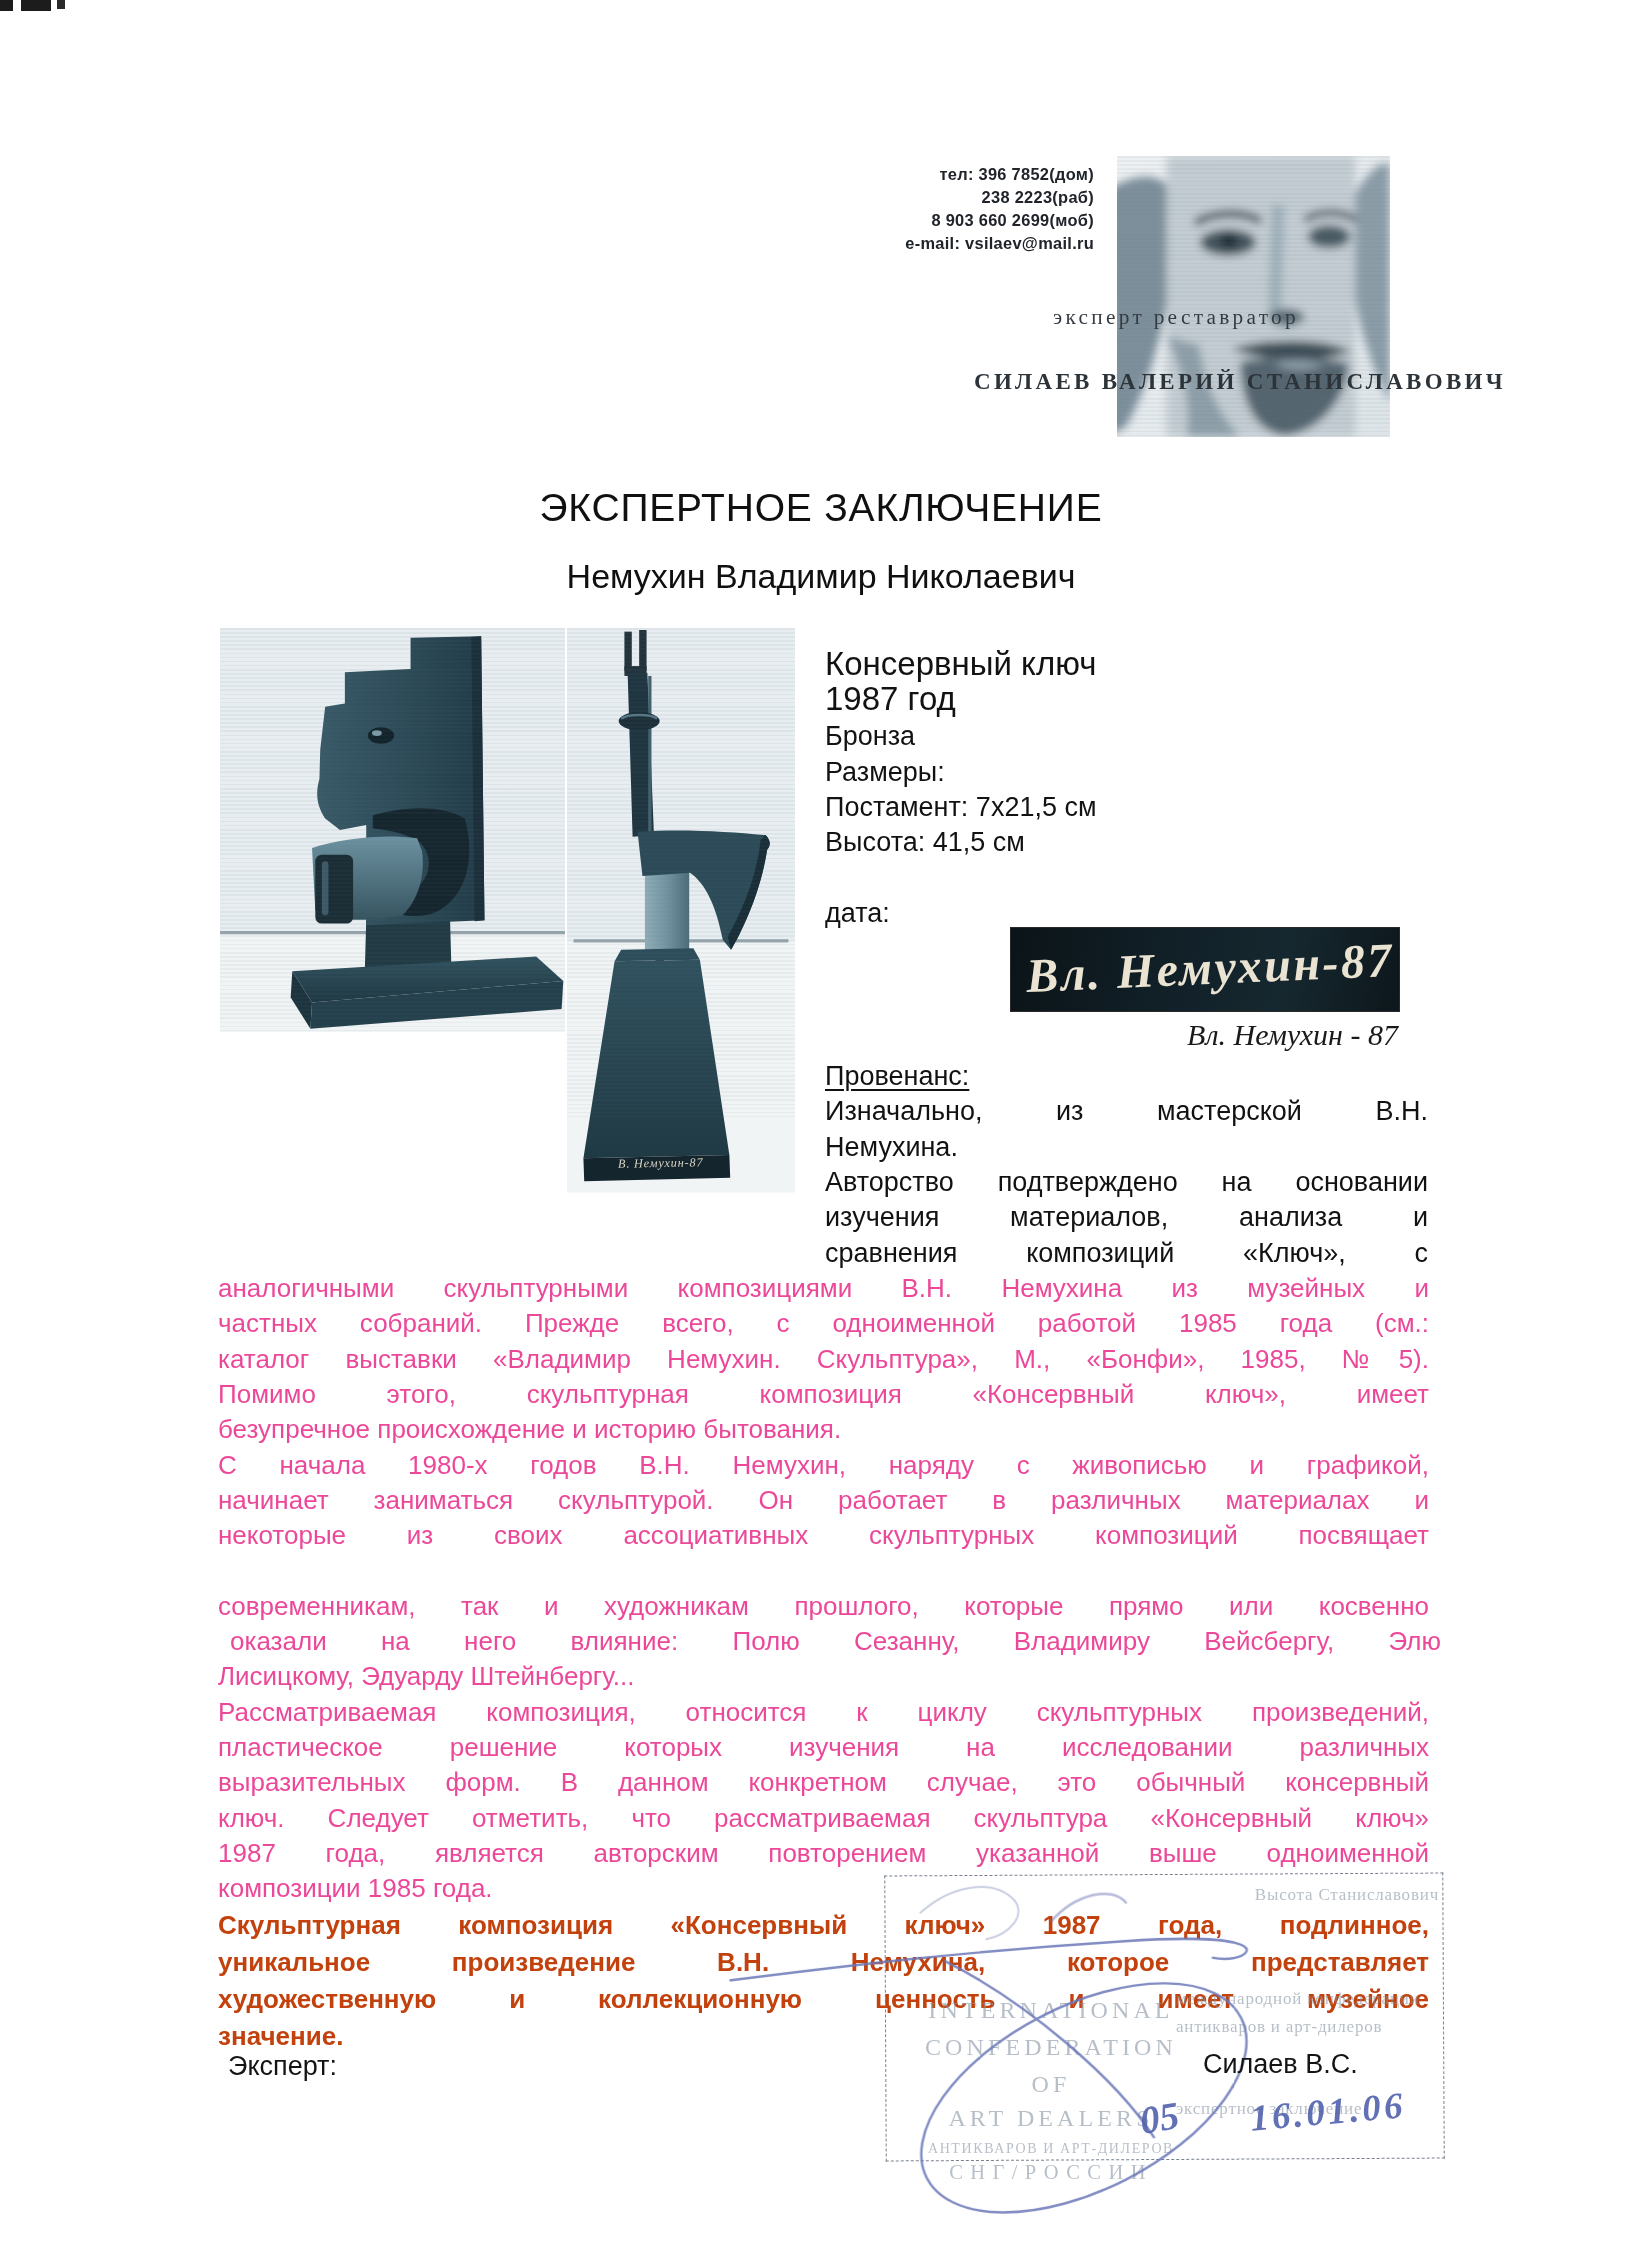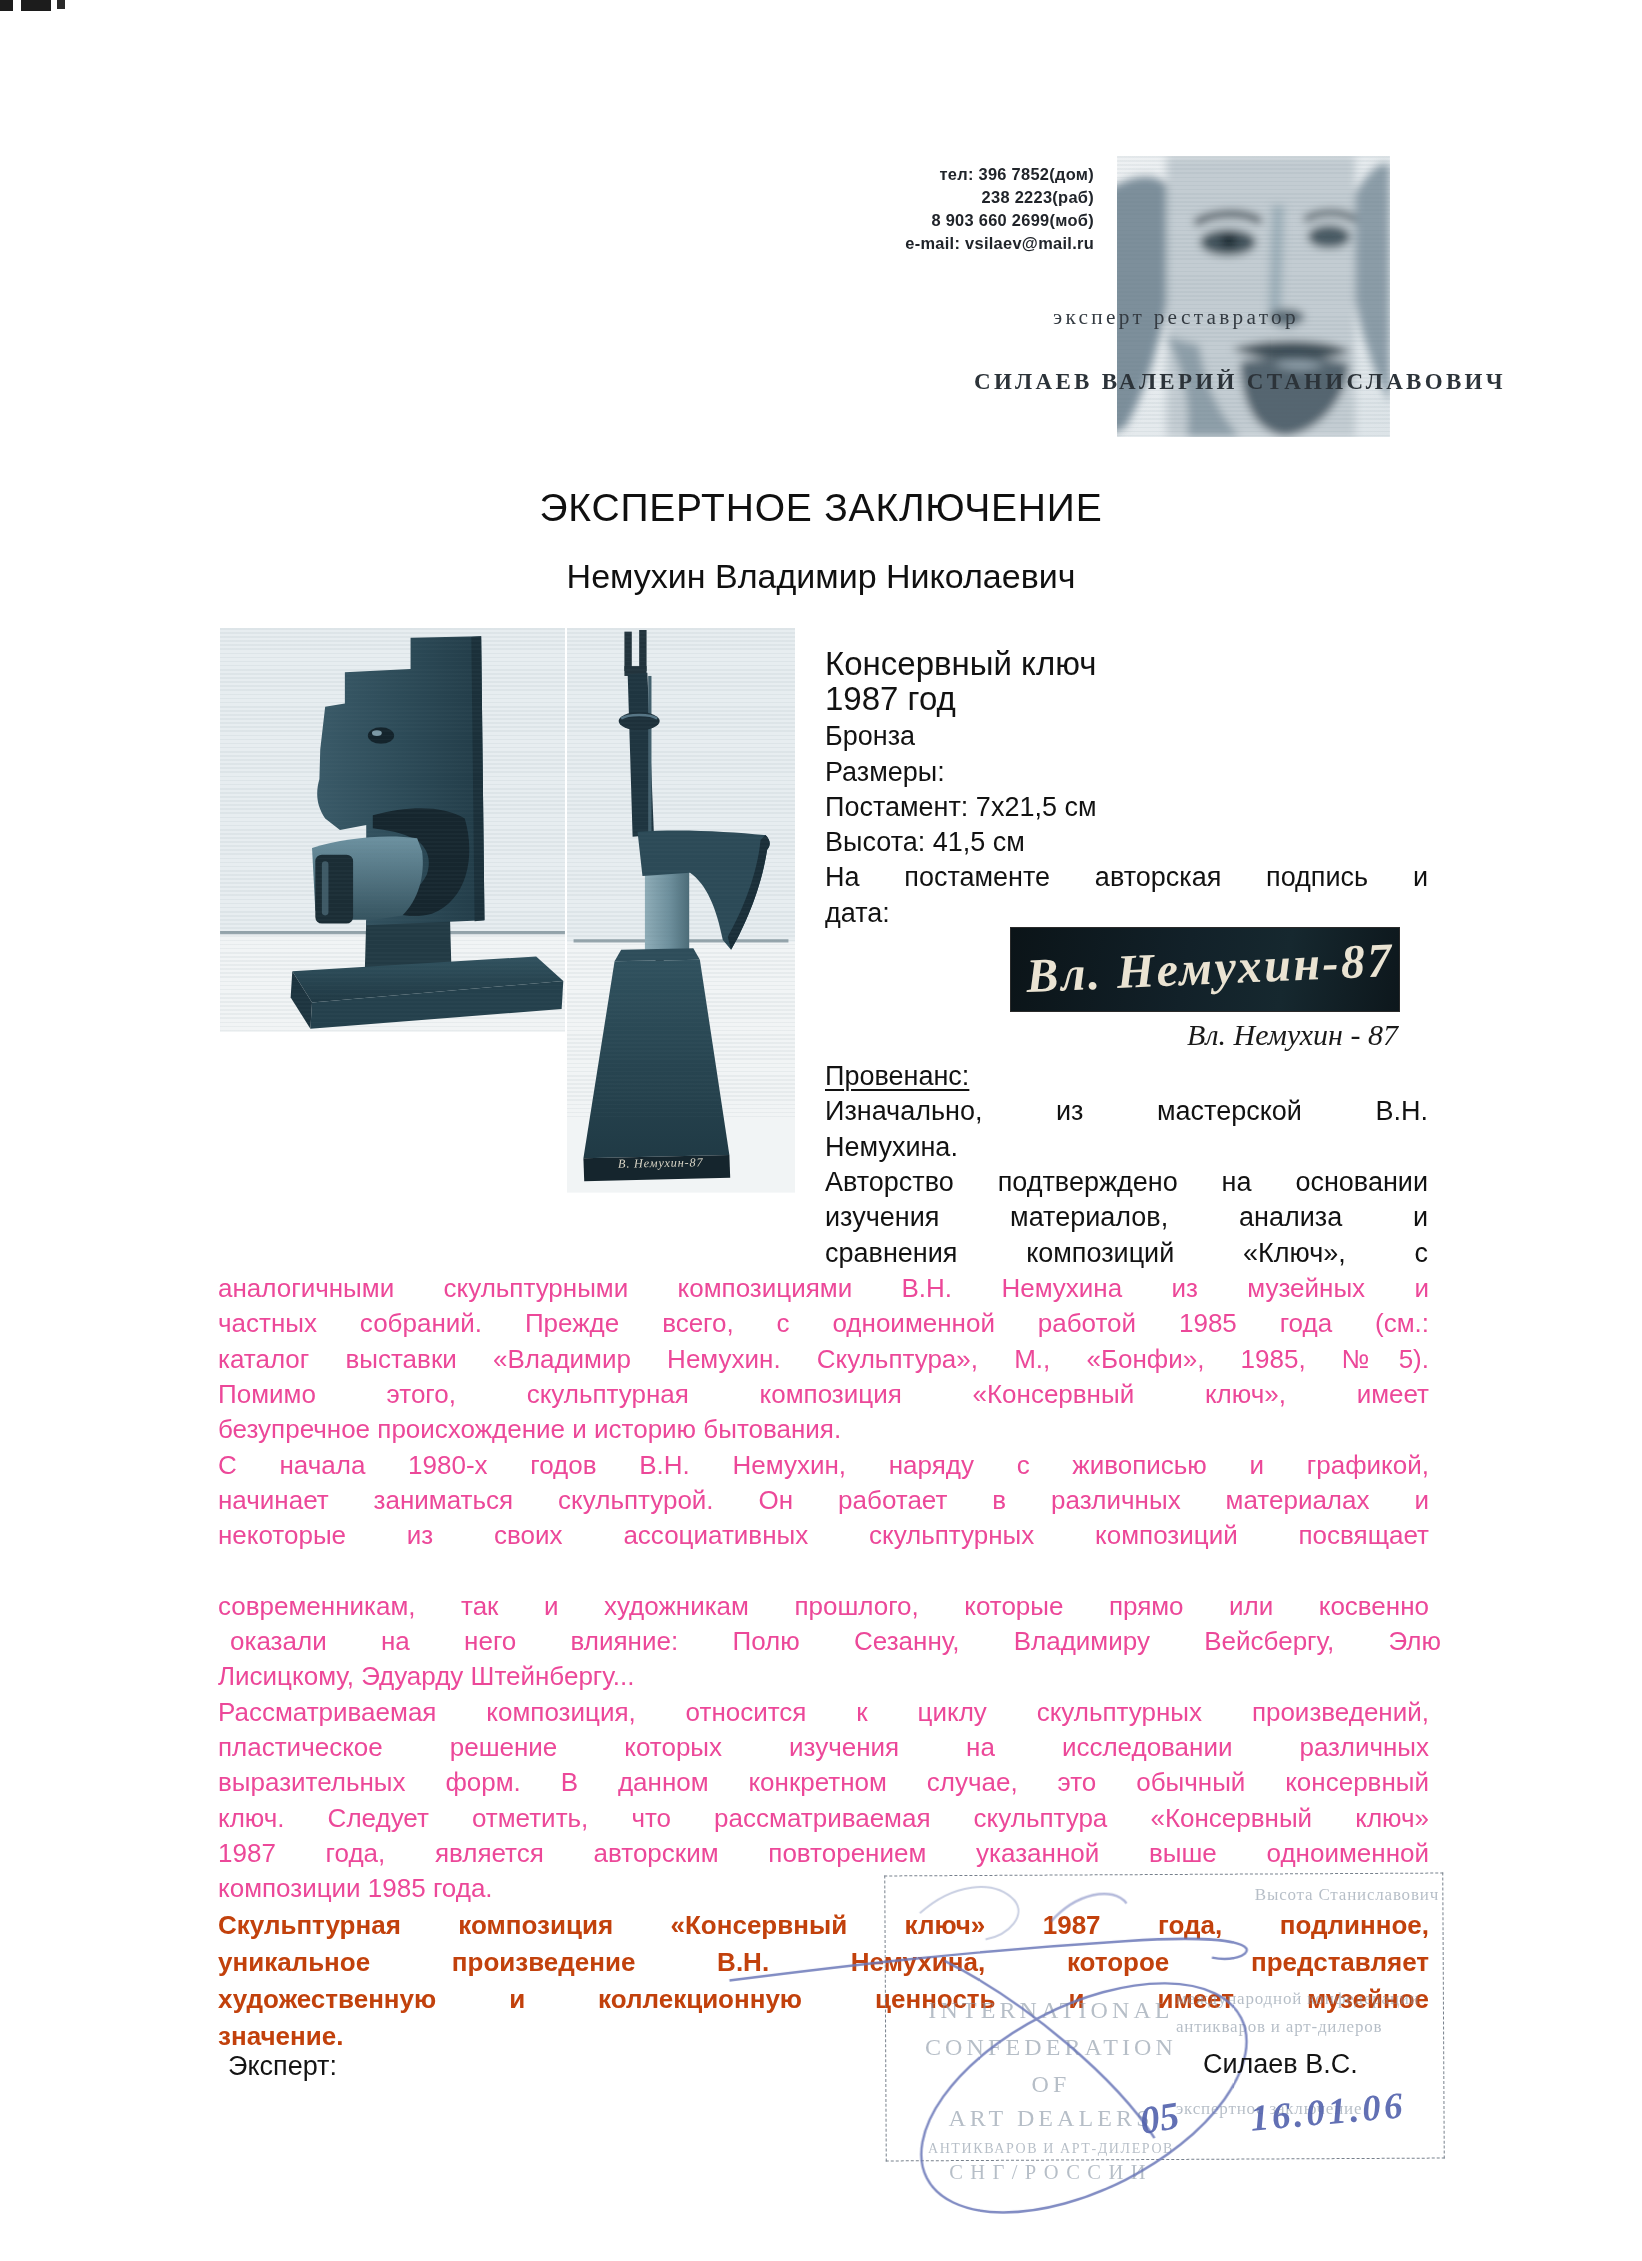--- a/index.html
+++ b/index.html
@@ -179,21 +179,20 @@
     <div class="scanlines"></div>
     <div class="abs base-sig" style="left:51px;top:528px;font-size:12.3px;transform:rotate(-1deg);letter-spacing:0.8px;">В. Немухин-87</div>
   </div>
 
   <div class="abs cline cbig" style="top:646px;">Консервный ключ</div>
   <div class="abs cline cbig" style="top:681px;">1987 год</div>
   <div class="abs cline" style="top:719px;">Бронза</div>
   <div class="abs cline" style="top:755px;">Размеры:</div>
   <div class="abs cline" style="top:790px;">Постамент: 7х21,5 см</div>
   <div class="abs cline" style="top:825px;">Высота: 41,5 см</div>
-  <div class="abs cline just" style="top:860px;">На постаменте авторская подпись и</div>
   <div class="abs cline" style="top:896px;">дата:</div>
 
   <div class="abs plate" style="left:1010px;top:927px;width:388px;height:83px;">
     <div class="abs plate-sig" style="left:15px;top:11.5px;font-size:48px;white-space:nowrap;">Вл. Немухин-87</div>
   </div>
   <div class="abs caption" style="left:1182px;top:1018px;width:216px;text-align:right;">Вл. Немухин - 87</div>
 
   <div class="abs cline prov-head" style="top:1059px;">Провенанс:</div>
   <div class="abs cline just" style="top:1094px;">Изначально, из мастерской В.Н.</div>
   <div class="abs cline" style="top:1130px;">Немухина.</div>

